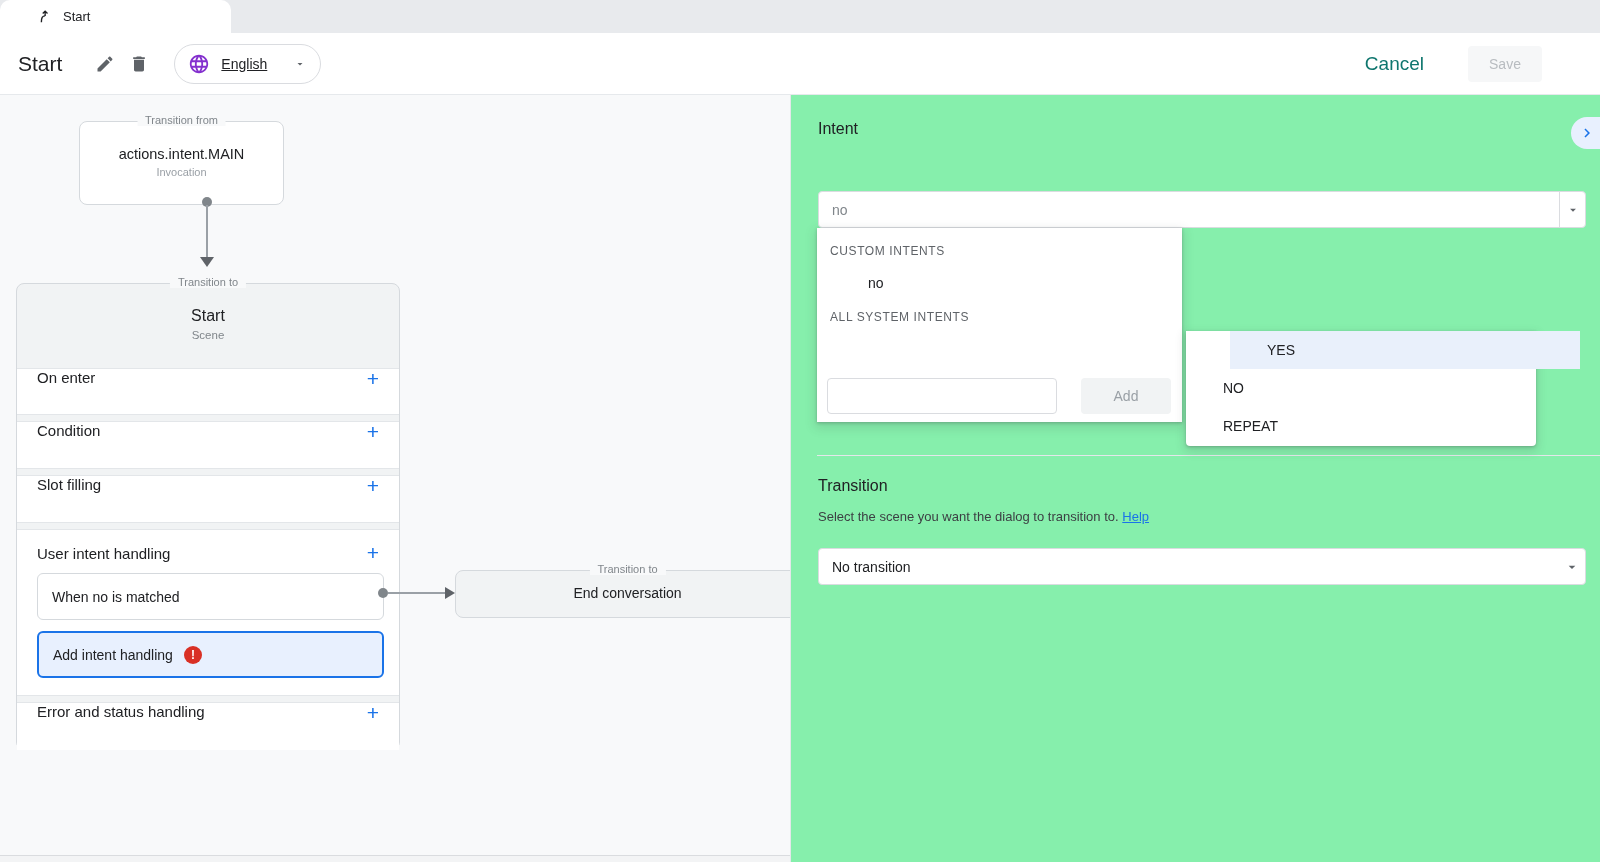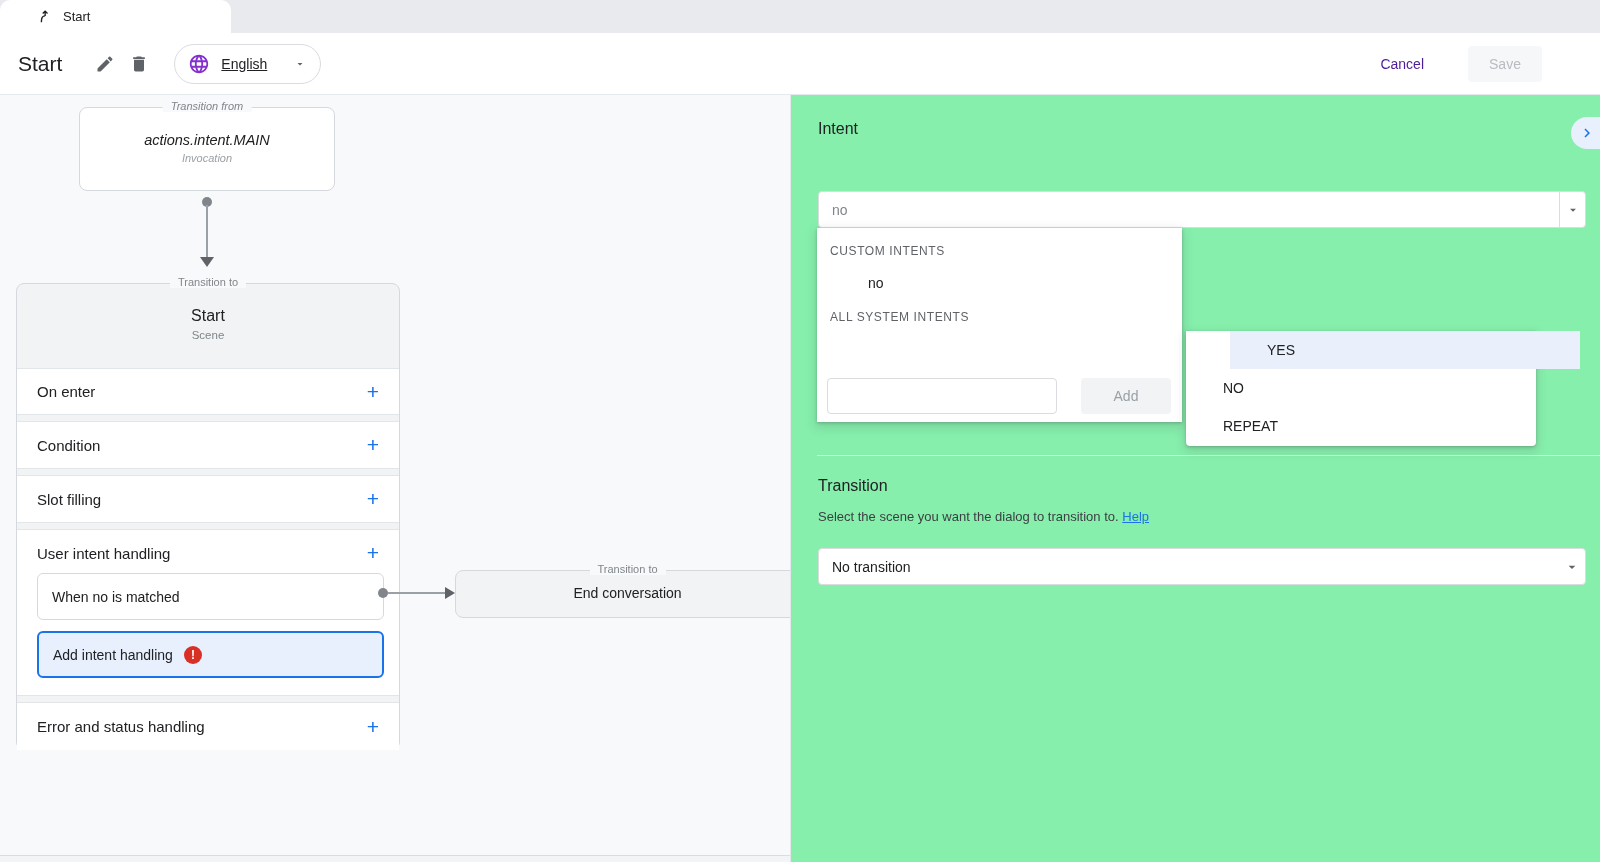--- a/index.html
+++ b/index.html
@@ -15,48 +15,48 @@
 
   
   .toolbar { position:absolute; left:0; top:33px; width:1600px; height:62px; background:#fff;
              border-bottom:1px solid #e6e9ec; display:flex; align-items:center; padding:0 16px; }
   .tb-title { font-size:21px; color:#202124; margin:0 26px 0 2px; }
   .icon-btn { width:34px; height:34px; display:flex; align-items:center; justify-content:center; cursor:pointer; border-radius:50%; }
   .lang-pill { margin-left:18px; height:40px; border:1px solid #dadce0; border-radius:20px; background:#fff;
                display:flex; align-items:center; padding:0 14px 0 13px; gap:11px; cursor:pointer; }
   .lang-label { font-size:14px; color:#202124; margin-right:16px;text-decoration:underline; }
   .spacer { flex:1; }
-  .cancel-btn { color:#4c1d95; font-size:14px; font-weight:500; margin-right:44px; cursor:pointer; }
+  .cancel-btn { color:#0f766e; font-size:19px; font-weight:500; margin-right:44px; cursor:pointer; }
   .save-btn { width:74px; height:36px; background:#f6f7f8; color:#b8bcc0; font-size:14px; font-weight:500;
               border-radius:4px; display:flex; align-items:center; justify-content:center; margin-right:42px; }
 
   
   .canvas { position:absolute; left:0; top:95px; width:791px; height:767px; background:#f8f9fa;
             border-right:1px solid #e4e7ea; overflow:hidden; }
   .legend { position:absolute; top:-8px; left:50%; transform:translateX(-50%); background:#f8f9fa;
             padding:0 8px; font-size:11px; color:#80868b; white-space:nowrap; }
-  .from-box { left:79px; top:12px; width:256px; height:84px; background:#fff;
-              border:1px solid #d5d9dd; border-radius:8px; cursor:pointer;font-style:italic; }
+  .from-box { left:79px; top:26px; width:205px; height:84px; background:#fff;
+              border:1px solid #d5d9dd; border-radius:8px; cursor:pointer; }
   .from-title { margin-top:24px; text-align:center; font-size:14.5px; color:#202124; }
   .from-sub { margin-top:4px; text-align:center; font-size:11px; color:#9aa0a6; }
   .dot { width:10px; height:10px; border-radius:50%; background:#80868b; }
   .vline { left:206px; top:110px; width:2px; height:52px; background:#9aa0a6; }
   .arrow-down { left:200px; top:162px; width:0; height:0;
                 border-left:7px solid transparent; border-right:7px solid transparent; border-top:10px solid #5f6368; }
   .hline { left:388px; top:497px; width:58px; height:2px; background:#9aa0a6; }
   .arrow-right { left:445px; top:492px; width:0; height:0;
                  border-top:6px solid transparent; border-bottom:6px solid transparent; border-left:10px solid #5f6368; }
 
   .scene-card { left:16px; top:188px; width:384px; height:467px; background:#f1f3f4;
                 border:1px solid #d5d9dd; border-radius:8px; }
   .scene-head { left:0; top:0; width:100%; height:83px; }
   .scene-title { margin-top:23px; text-align:center; font-size:16px; color:#202124; }
   .scene-sub { margin-top:4px; text-align:center; font-size:11.5px; color:#80868b; }
   .srow { left:0; width:100%; background:#fff; border-top:1px solid #e3e6e9; border-bottom:1px solid #e3e6e9;
-          display:flex; align-items:center; justify-content:space-between; padding:0 20px; }
+          display:flex; justify-content:space-between; padding:0 20px; }
   .srow-label { font-size:15px; color:#202124; }
   .plus { color:#1a73e8; font-size:21px; font-weight:400; cursor:pointer; line-height:20px; }
   .uih { left:0; top:245px; width:100%; height:167px; background:#fff;
          border-top:1px solid #e3e6e9; border-bottom:1px solid #e3e6e9; }
   .uih-head { left:0; top:0; width:100%; display:flex; align-items:center; justify-content:space-between; padding:13px 20px 0 20px; }
   .intent-card { left:20px; width:347px; height:47px; background:#fff; border:1px solid #d5d9dd; border-radius:6px;
                  display:flex; align-items:center; padding-left:14px; font-size:14px; color:#202124; cursor:pointer; }
   .intent-card.error { background:#e8f0fe; border:2px solid #1a73e8; gap:11px; }
   .err-badge { width:18px; height:18px; border-radius:50%; background:#d93025; color:#fff; font-size:12px; font-weight:bold;
                display:flex; align-items:center; justify-content:center; }

